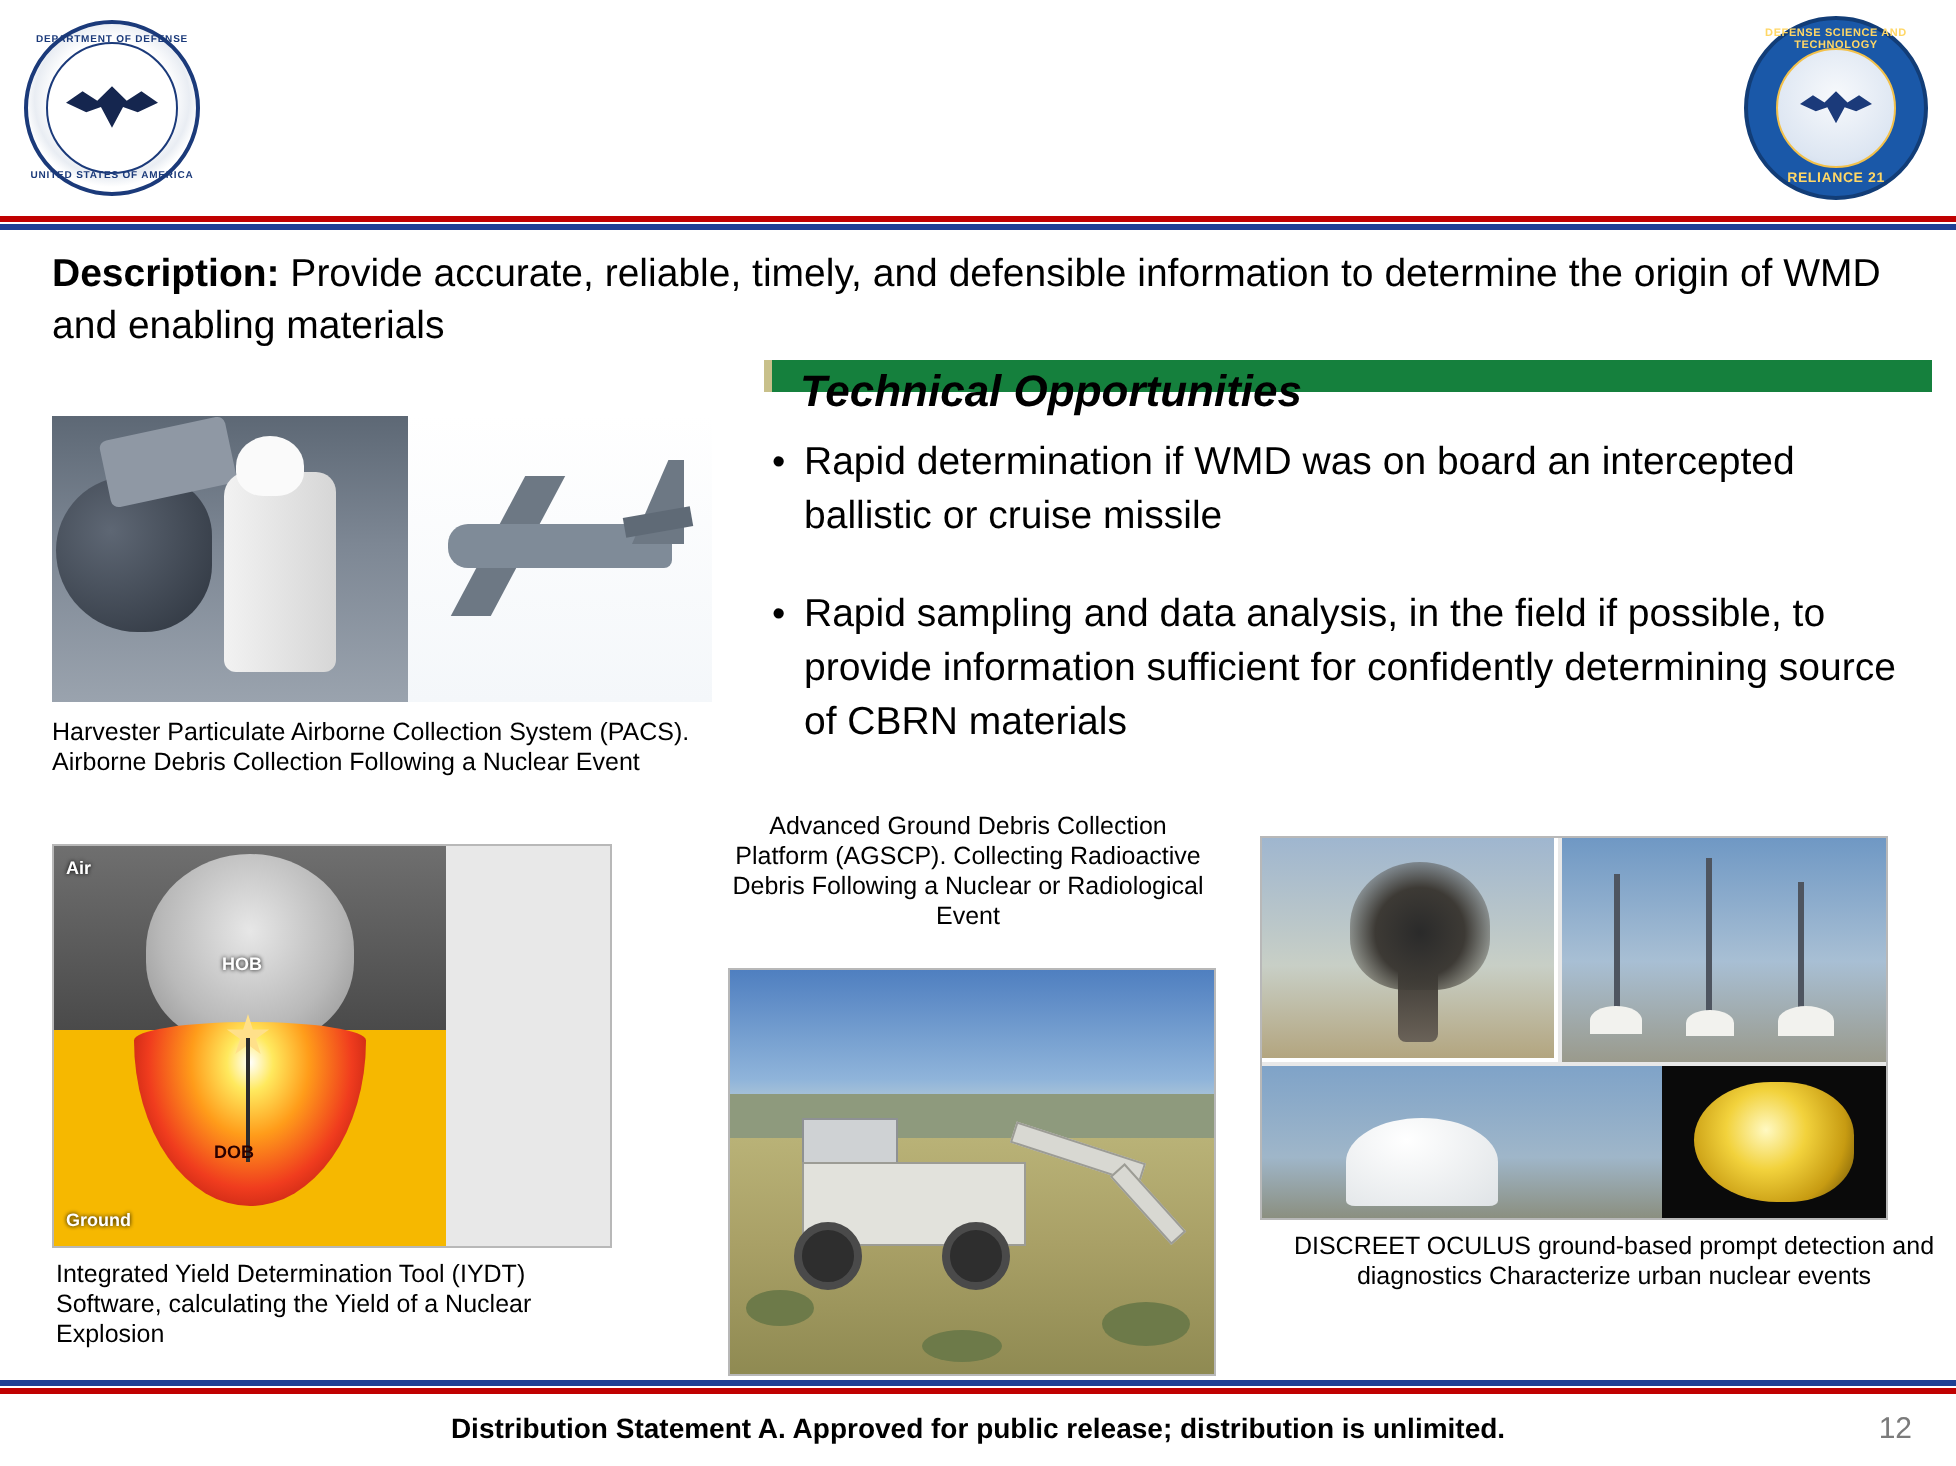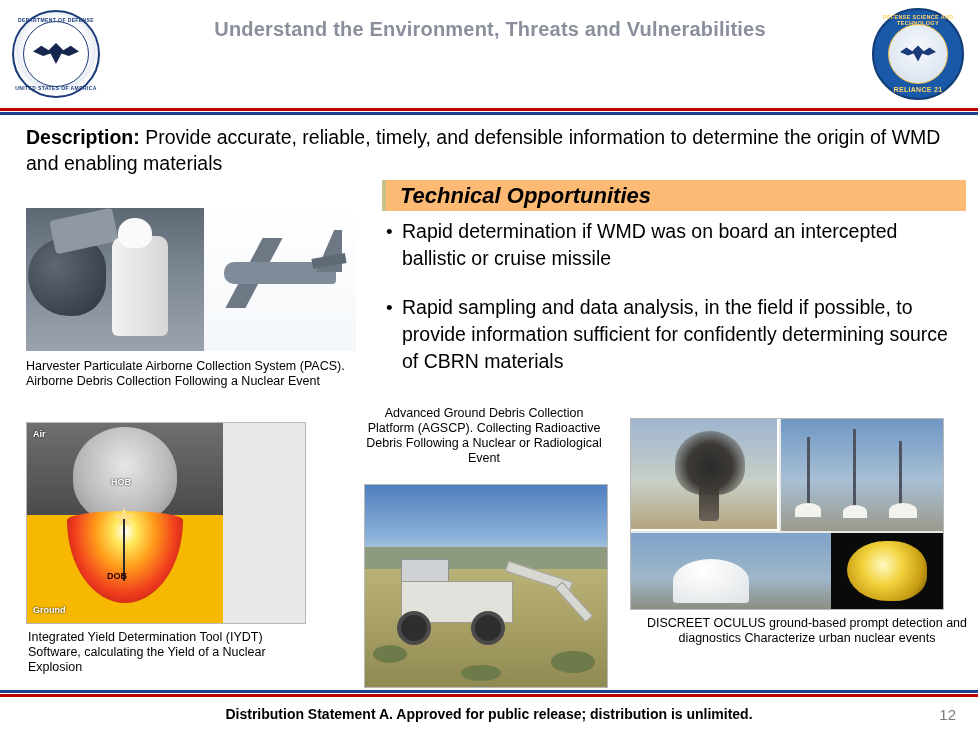--- a/index.html
+++ b/index.html
@@ -168,22 +168,22 @@
     color: #000000;
   }
   #description b { font-weight: bold; }
 
   
   #tech-box {
     position: absolute;
     left: 382px;
     top: 180px;
     width: 584px;
-    height: 31px;
-    background: #fdba74;
+    height: 16px;
+    background: #15803d;
     border-left: 4px solid #c8c08a;
     box-sizing: border-box;
   }
   #tech-box-label {
     position: absolute;
     left: 14px;
     top: 3px;
     font-size: 22px;
     font-style: italic;
     font-weight: bold;
@@ -454,21 +454,20 @@
 
   <div id="dod-seal">
     <div class="ring"></div>
     <div class="toptext">DEPARTMENT OF DEFENSE</div>
     <div class="inner"></div>
     <div class="eagle"></div>
     <div class="bottomtext">UNITED STATES OF AMERICA</div>
   </div>
 
   <div id="title-block">
-    <div id="subtitle">Understand the Environment, Threats and Vulnerabilities</div>
   </div>
 
   <div id="rel-seal">
     <div class="ring"></div>
     <div class="toptext">DEFENSE SCIENCE AND TECHNOLOGY</div>
     <div class="inner"></div>
     <div class="eagle"></div>
     <div class="bottomtext">RELIANCE 21</div>
   </div>
 </div>

